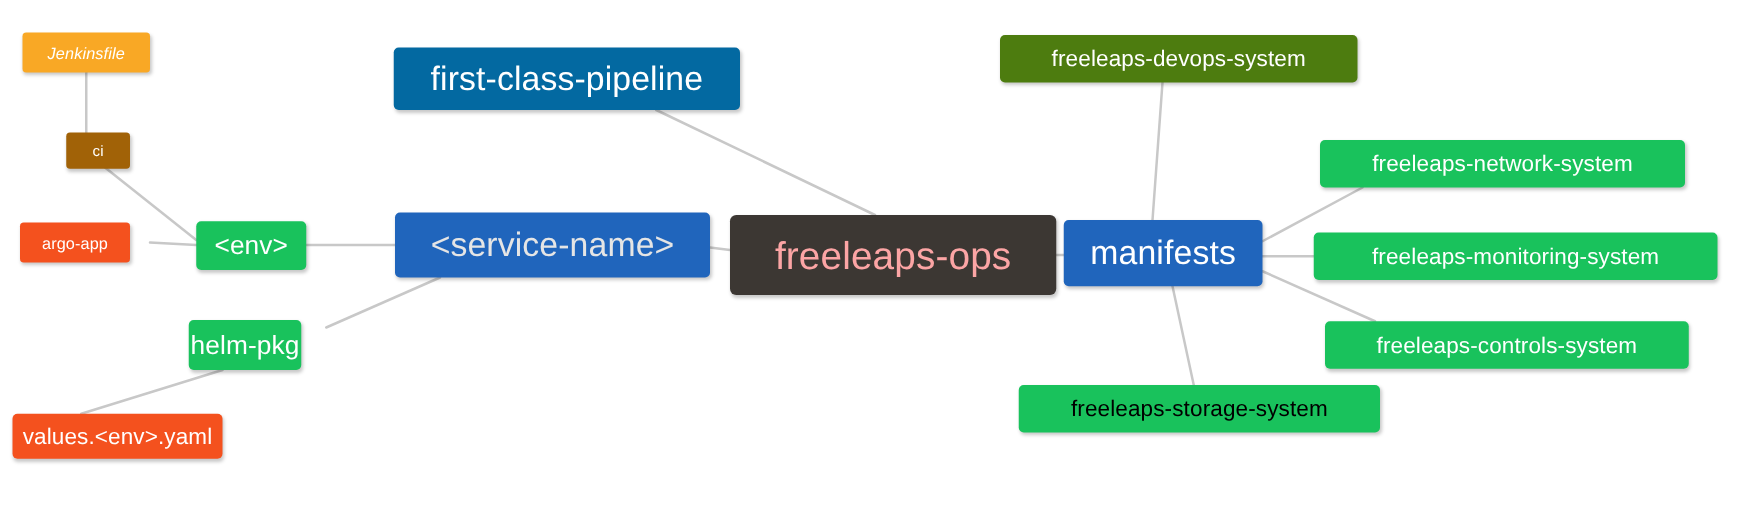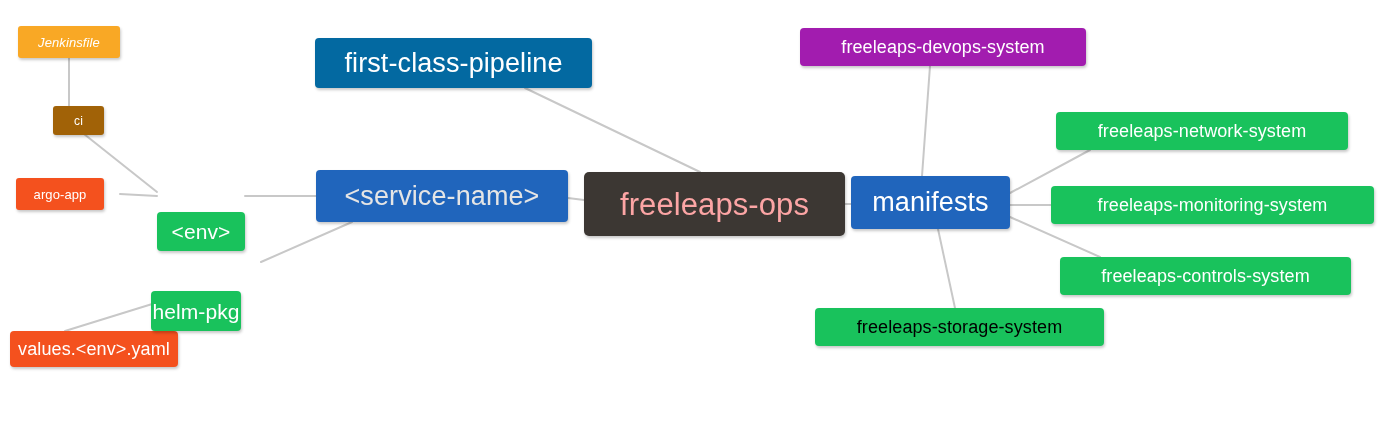--- a/index.html
+++ b/index.html
@@ -38,21 +38,21 @@
     border-radius: 4px;
     box-shadow: 1px 2px 3px rgba(0,0,0,0.22);
     letter-spacing: 0.1px;
     line-height: 1;
     padding: 0 10px;
     z-index: 2;
   }
   
   .tier-root   { font-size: 31px; border-radius: 5px; }
   .tier-major  { font-size: 27px; }
-  .tier-mid    { font-size: 21px; margin-top: 35px; }
+  .tier-mid    { font-size: 21px; }
   .tier-small  { font-size: 18px; }
   .tier-tiny   { font-size: 13px; border-radius: 3px; }
   .tier-xtiny  { font-size: 12px; border-radius: 3px; }
 </style>
 </head>
 <body>
 
 <div id="canvas">
   <svg id="edges" viewBox="0 0 1390 421" width="1390" height="421">
       <line x1="69" y1="58" x2="69" y2="106" stroke="#c8c8c8" stroke-width="2" stroke-linecap="round"></line>
@@ -94,21 +94,21 @@
       </div>
       <div class="node tier-major" style="left: 316px; top: 170px; width: 252px; height: 52px; background: rgb(32, 101, 188); color: #e5e5e5;">
         <span>&lt;service-name&gt;</span>
       </div>
       <div class="node tier-root" style="left: 584px; top: 172px; width: 261px; height: 64px; background: rgb(60, 55, 51); color: #fca5a5;">
         <span>freeleaps-ops</span>
       </div>
       <div class="node tier-major" style="left: 851px; top: 176px; width: 159px; height: 53px; background: rgb(32, 101, 188); color: rgb(255, 255, 255);">
         <span>manifests</span>
       </div>
-      <div class="node tier-small" style="left: 800px; top: 28px; width: 286px; height: 38px; background: #a21caf; color: rgb(255, 255, 255);">
+      <div class="node tier-small" style="left: 800px; top: 28px; width: 286px; height: 38px; background: #4d7c0f; color: rgb(255, 255, 255);">
         <span>freeleaps-devops-system</span>
       </div>
       <div class="node tier-small" style="left: 1056px; top: 112px; width: 292px; height: 38px; background: rgb(25, 194, 92); color: rgb(255, 255, 255);">
         <span>freeleaps-network-system</span>
       </div>
       <div class="node tier-small" style="left: 1051px; top: 186px; width: 323px; height: 38px; background: rgb(25, 194, 92); color: rgb(255, 255, 255);">
         <span>freeleaps-monitoring-system</span>
       </div>
       <div class="node tier-small" style="left: 1060px; top: 257px; width: 291px; height: 38px; background: rgb(25, 194, 92); color: rgb(255, 255, 255);">
         <span>freeleaps-controls-system</span>

